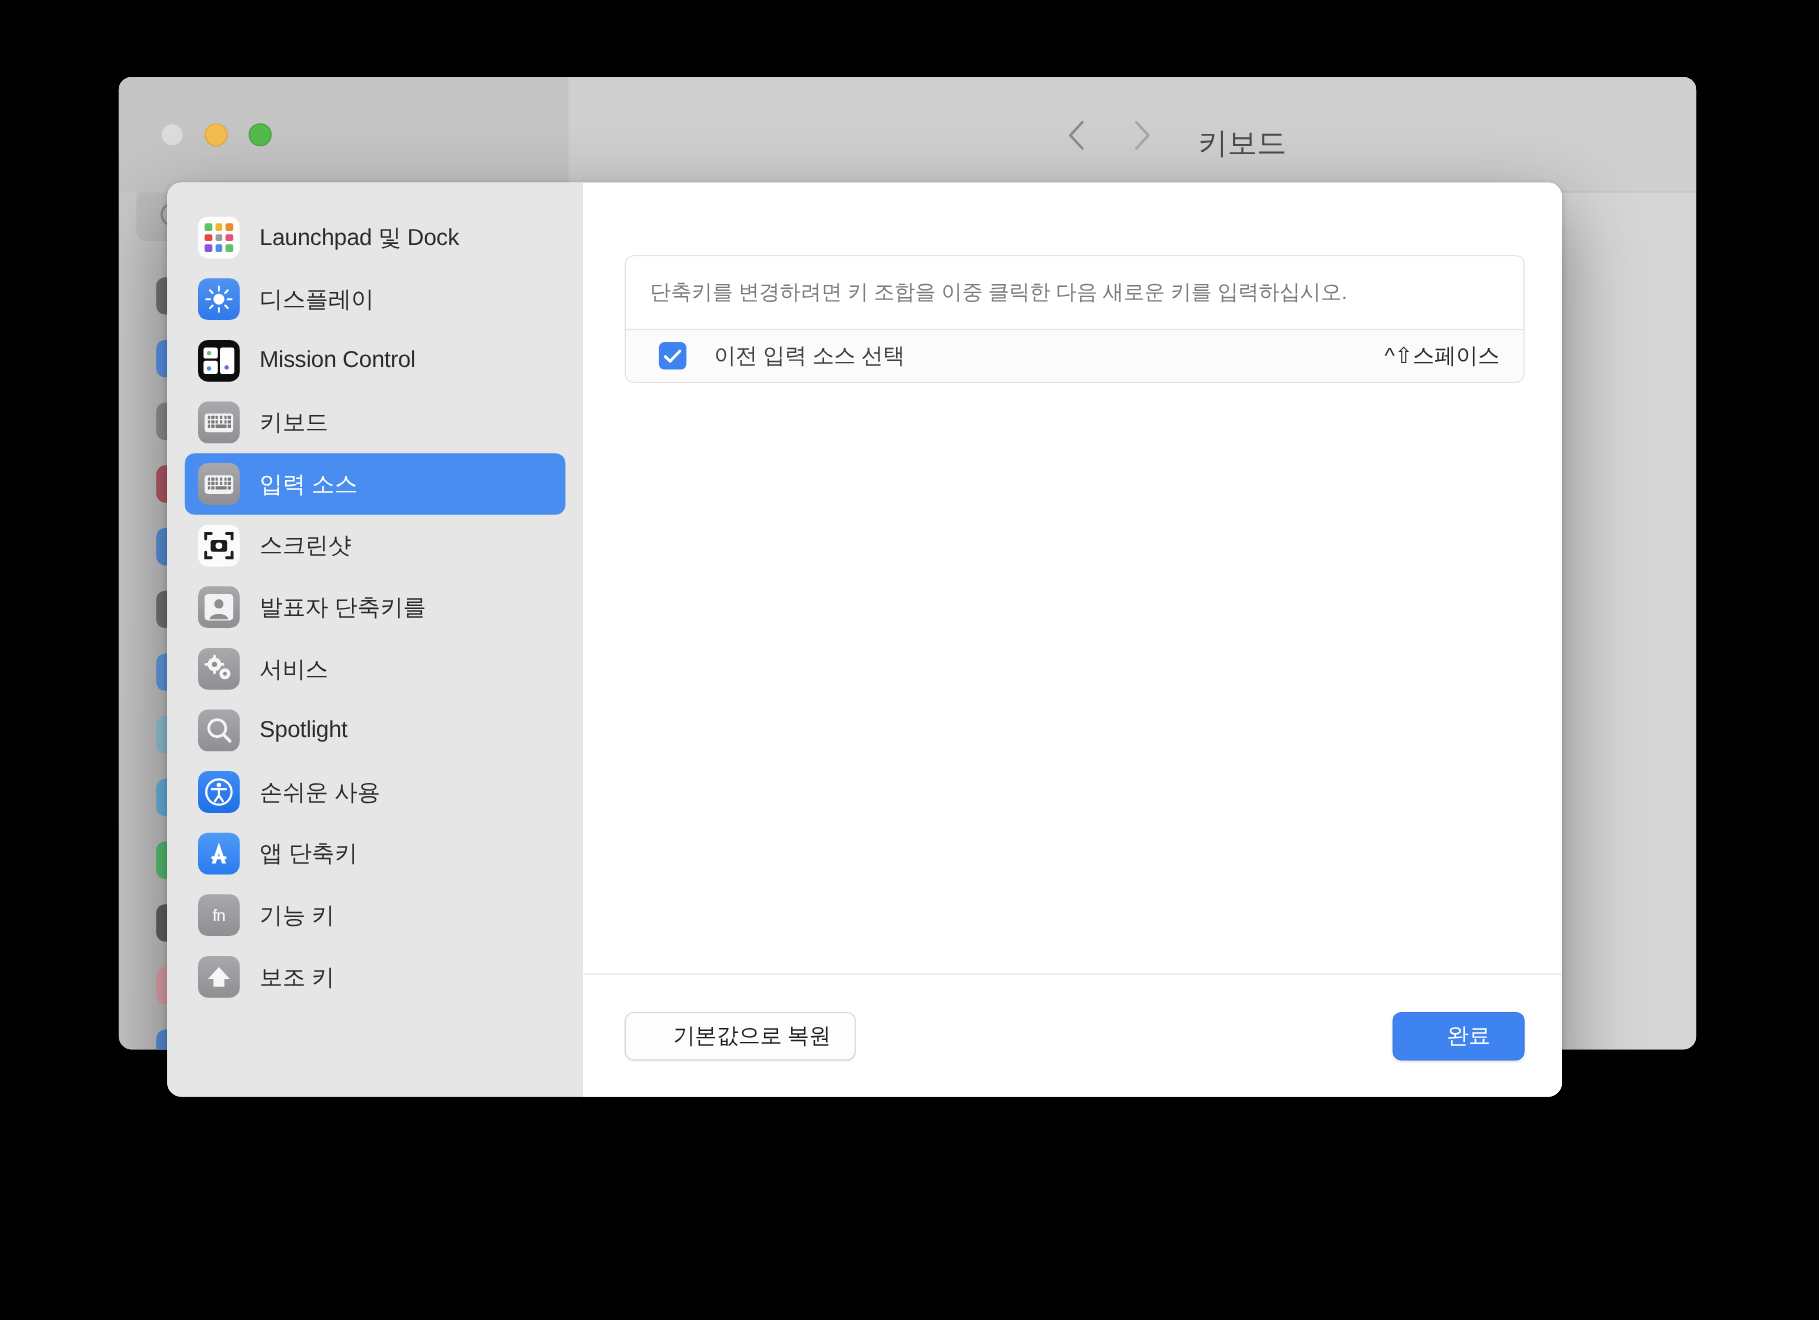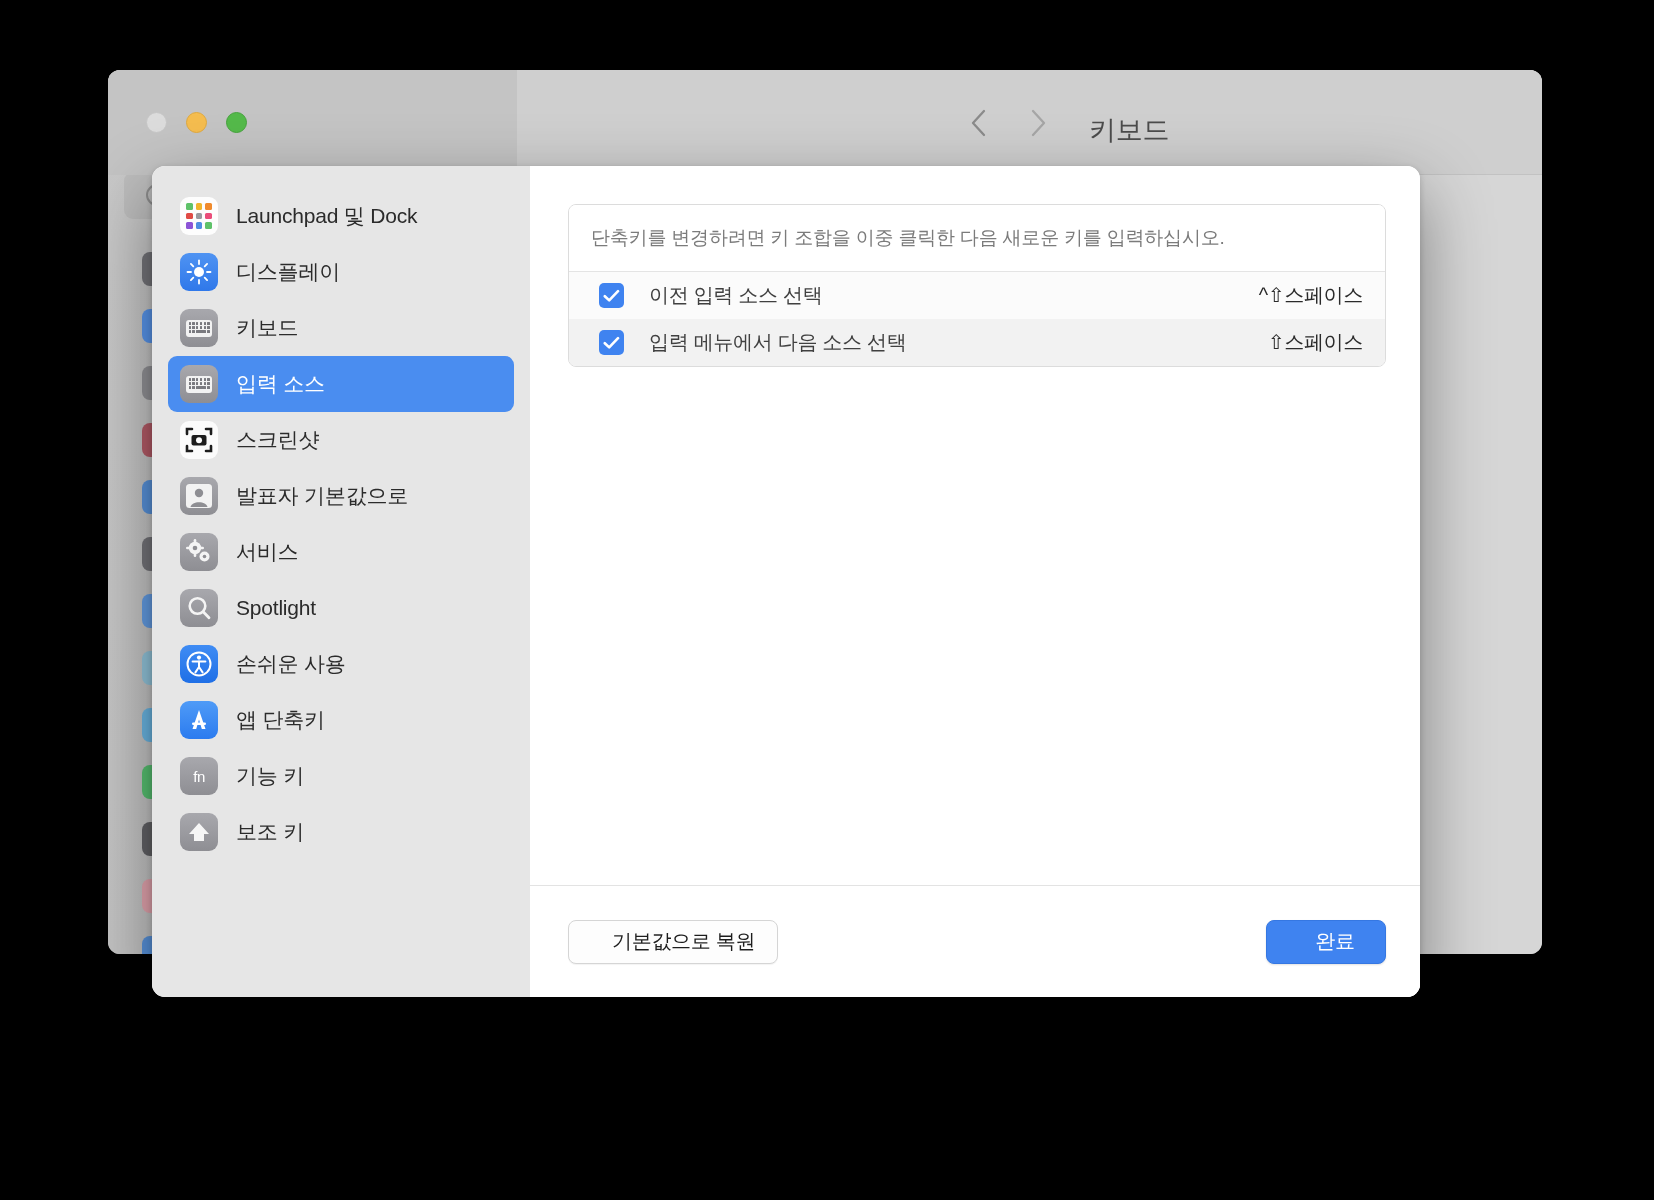--- a/index.html
+++ b/index.html
@@ -229,20 +229,21 @@
     height: 831px;
     background: #ffffff;
     position: relative;
     display: flex;
     flex-direction: column;
   }
 
   .panel-body {
     flex: 1;
     padding: 38px 34px 0 38px;
+    margin-top: 28px;
   }
 
   .shortcut-card {
     border: 1px solid #dcdcdc;
     border-radius: 8px;
     overflow: hidden;
     background: #fff;
   }
 
   .card-hint {
@@ -442,20 +443,33 @@
                 <line x1="4.9" y1="4.9" x2="7.3" y2="7.3"></line>
                 <line x1="18.7" y1="18.7" x2="21.1" y2="21.1"></line>
                 <line x1="21.1" y1="4.9" x2="18.7" y2="7.3"></line>
                 <line x1="7.3" y1="18.7" x2="4.9" y2="21.1"></line>
               </g>
             </svg>
         </span>
         <span class="cat-label">디스플레이</span>
       </div>
 
+      <div class="cat-item">
+        <span class="cat-icon ic-mission">
+          <span class="mc-art">
+            <span class="pane" style="left:0;top:0;width:13px;height:10px"></span>
+            <span class="pane" style="left:0;top:12px;width:13px;height:12px"></span>
+            <span class="pane" style="left:15px;top:0;width:13px;height:24px"></span>
+            <span class="pane" style="left:3px;top:3px;width:4px;height:4px;background:#5ec269"></span>
+            <span class="pane" style="left:3px;top:17px;width:4px;height:4px;background:#4f8fe0"></span>
+            <span class="pane" style="left:19px;top:16px;width:4px;height:4px;background:#8c54d6"></span>
+          </span>
+        </span>
+        <span class="cat-label">Mission Control</span>
+      </div>
 
       <div class="cat-item">
         <span class="cat-icon ic-keyboard">
           <span class="kb-art">
               <i></i>
               <i></i>
               <i></i>
               <i></i>
               <i></i>
               <i></i>
@@ -517,21 +531,21 @@
       </div>
 
       <div class="cat-item">
         <span class="cat-icon ic-presenter">
           <svg width="28" height="26" viewBox="0 0 28 26">
             <rect x="1" y="1" width="26" height="24" rx="3.5" fill="#f2f2f2"></rect>
             <circle cx="14" cy="10" r="4.2" fill="#8e8e93"></circle>
             <path d="M5.5 24 C6.5 17.5 21.5 17.5 22.5 24 Z" fill="#8e8e93"></path>
           </svg>
         </span>
-        <span class="cat-label">발표자 기본값으로</span>
+        <span class="cat-label">발표자 단축키를</span>
       </div>
 
       <div class="cat-item">
         <span class="cat-icon ic-services">
           <svg width="28" height="26" viewBox="0 0 28 26">
             <g fill="#f4f4f4">
               <circle cx="10" cy="9" r="6.2"></circle>
                 <circle cx="10" cy="9" r="2.3" fill="#8e8e93"></circle>
               <circle cx="19.5" cy="17.5" r="5"></circle>
               <circle cx="19.5" cy="17.5" r="1.8" fill="#8e8e93"></circle>
@@ -605,29 +619,20 @@
           <div class="sc-row odd">
             <span class="sc-check">
               <svg width="17" height="14" viewBox="0 0 17 14" fill="none">
                   <path d="M1.8 7.2 L6.2 11.4 L15 2.2" stroke="#fff" stroke-width="2.6" stroke-linecap="round" stroke-linejoin="round"></path>
                 </svg>
             </span>
             <span class="sc-label">이전 입력 소스 선택</span>
             <span class="sc-keys">^⇧스페이스</span>
           </div>
 
-          <div class="sc-row even">
-            <span class="sc-check">
-              <svg width="17" height="14" viewBox="0 0 17 14" fill="none">
-                  <path d="M1.8 7.2 L6.2 11.4 L15 2.2" stroke="#fff" stroke-width="2.6" stroke-linecap="round" stroke-linejoin="round"></path>
-                </svg>
-            </span>
-            <span class="sc-label">입력 메뉴에서 다음 소스 선택</span>
-            <span class="sc-keys">⇧스페이스</span>
-          </div>
 
         </div>
       </div>
 
       <div class="sheet-footer">
         <button class="btn btn-restore">기본값으로 복원</button>
         <button class="btn btn-done">완료</button>
       </div>
 
     </div>

